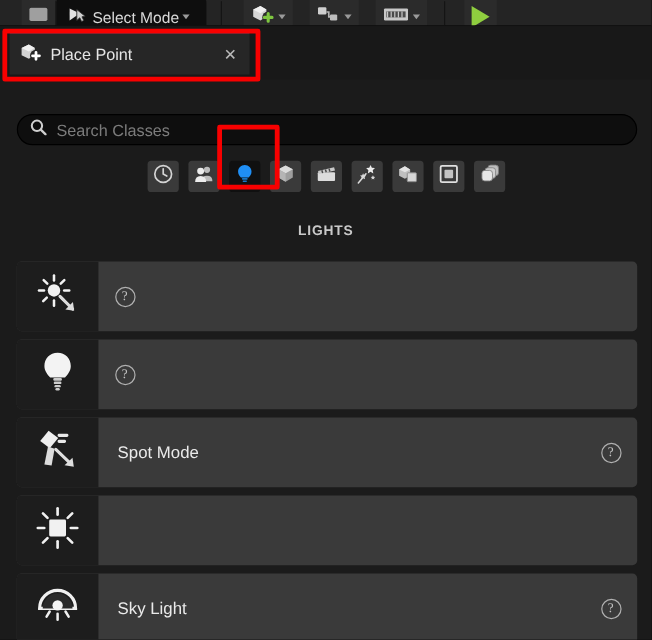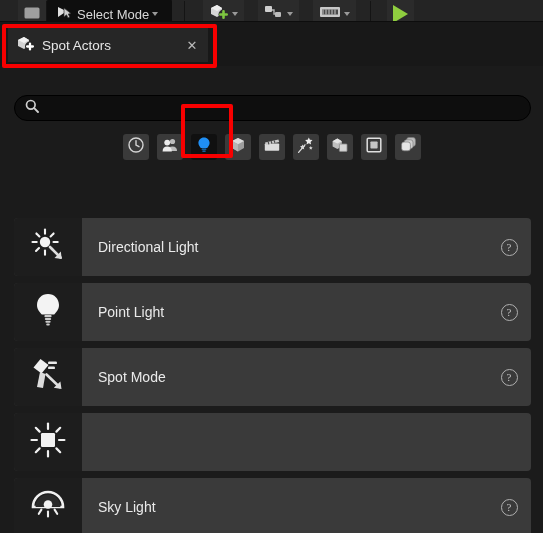--- a/index.html
+++ b/index.html
@@ -213,32 +213,33 @@
     <div class="tabstrip">
       <div class="tab">
         <span class="tab-icon">
           <svg width="20" height="18" viewBox="0 0 20 18">
             <path d="M2 5 L8 2 L13 5 L13 11 L8 14 L2 11 Z" fill="#d2d2d2"></path>
             <path d="M8 2 L13 5 L8 8 L2 5 Z" fill="#f0f0f0"></path>
             <circle cx="14" cy="11.5" r="5" fill="#262626"></circle>
             <path d="M14 8.6 v5.8 M11.1 11.5 h5.8" stroke="#ffffff" stroke-width="2.3" stroke-linecap="round"></path>
           </svg>
         </span>
-        <span class="tab-title">Spot Actors</span>
+        <span class="tab-title">Place Point</span>
         <span class="tab-close">✕</span>
       </div>
     </div>
 
     <div class="search">
       <span>
         <svg width="14" height="14" viewBox="0 0 14 14">
           <circle cx="5.8" cy="5.8" r="4.3" fill="none" stroke="#cfcfcf" stroke-width="1.7"></circle>
           <path d="M9.2 9.2 L13 13" stroke="#cfcfcf" stroke-width="1.9" stroke-linecap="round"></path>
         </svg>
       </span>
+      <span class="search-ph">Search Classes</span>
     </div>
 
     <div class="cats">
 
       <div class="cat">
         <span>
           <svg width="18" height="18" viewBox="0 0 18 18">
             <circle cx="9" cy="9" r="7" fill="none" stroke="#d4d4d4" stroke-width="1.4"></circle>
             <path d="M9 4.6 V9 L12 10.7" stroke="#d4d4d4" stroke-width="1.4" fill="none" stroke-linecap="round"></path>
           </svg>
@@ -320,20 +321,21 @@
         <span>
           <svg width="18" height="18" viewBox="0 0 18 18">
             <rect x="7.6" y="1.6" width="8.8" height="8.8" rx="2.4" fill="#bdbdbd" stroke="#7d7d7d" stroke-width="0.7"></rect>
             <rect x="5.2" y="3.8" width="8.8" height="8.8" rx="2.4" fill="#cfcfcf" stroke="#7d7d7d" stroke-width="0.7"></rect>
             <rect x="2.6" y="6" width="8.8" height="8.8" rx="2.4" fill="#e6e6e6" stroke="#7d7d7d" stroke-width="0.7"></rect>
           </svg>
         </span>
       </div>
     </div>
 
+    <div class="sectionhdr">LIGHTS</div>
 
     <div class="list">
 
       <div class="row">
         <div class="row-thumb">
           <span>
             <svg width="40" height="40" viewBox="0 0 40 40">
               <circle cx="17" cy="17" r="5.2" fill="#f2f2f2"></circle>
               <g stroke="#f2f2f2" stroke-width="2.1" stroke-linecap="round">
                 <path d="M17 4.5 v4.2"></path>
@@ -343,39 +345,37 @@
                 <path d="M8.4 8.4 l3 3"></path>
                   <path d="M23 23 l2 2"></path>
                 <path d="M25.6 8.4 l-3 3"></path>
                   <path d="M11 23 l-3 3"></path>
               </g>
               <path d="M22 22 L32.5 32.5" stroke="#dcdcdc" stroke-width="2.6" stroke-linecap="round"></path>
               <path d="M33.8 34 L26.5 33 L32.8 26.6 Z" fill="#dcdcdc"></path>
             </svg>
           </span>
         </div>
-        <div class="row-label">Directional Light</div>
         <div class="row-help">
           <span class="qmark">?</span>
         </div>
       </div>
 
       <div class="row">
         <div class="row-thumb">
           <span>
             <svg width="40" height="40" viewBox="0 0 40 40">
               <path d="M20 4 c-6.4 0-11 4.9-11 10.9 0 4.6 3 7.4 4.8 9.6 h12.4 c1.8-2.2 4.8-5 4.8-9.6 0-6-4.6-10.9-11-10.9 Z" fill="#f3f3f3"></path>
               <rect x="16.4" y="25" width="7.2" height="2.3" rx="1" fill="#cdcdcd"></rect>
               <rect x="16.8" y="28" width="6.4" height="2.1" rx="1" fill="#cdcdcd"></rect>
               <rect x="17.4" y="30.8" width="5.2" height="2" rx="1" fill="#cdcdcd"></rect>
               <rect x="18.2" y="33.4" width="3.6" height="2" rx="1" fill="#cdcdcd"></rect>
             </svg>
           </span>
         </div>
-        <div class="row-label">Point Light</div>
         <div class="row-help">
           <span class="qmark">?</span>
         </div>
       </div>
 
       <div class="row">
         <div class="row-thumb">
           <span>
             <svg width="40" height="40" viewBox="0 0 40 40">
               <path d="M12.5 4 L20.5 10 L13.5 18.5 L5.5 12.5 Z" fill="#efefef"></path>

